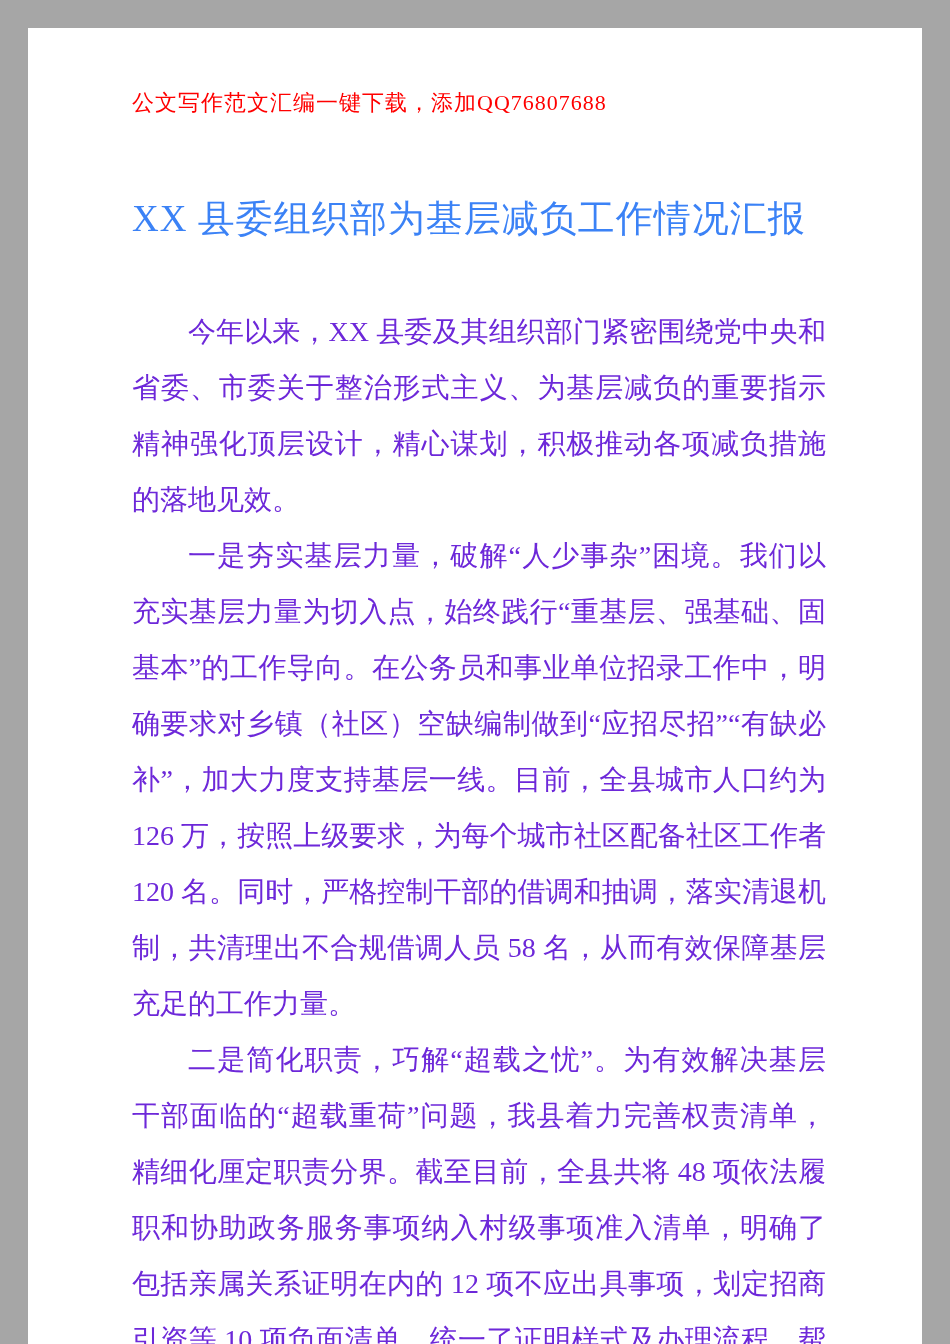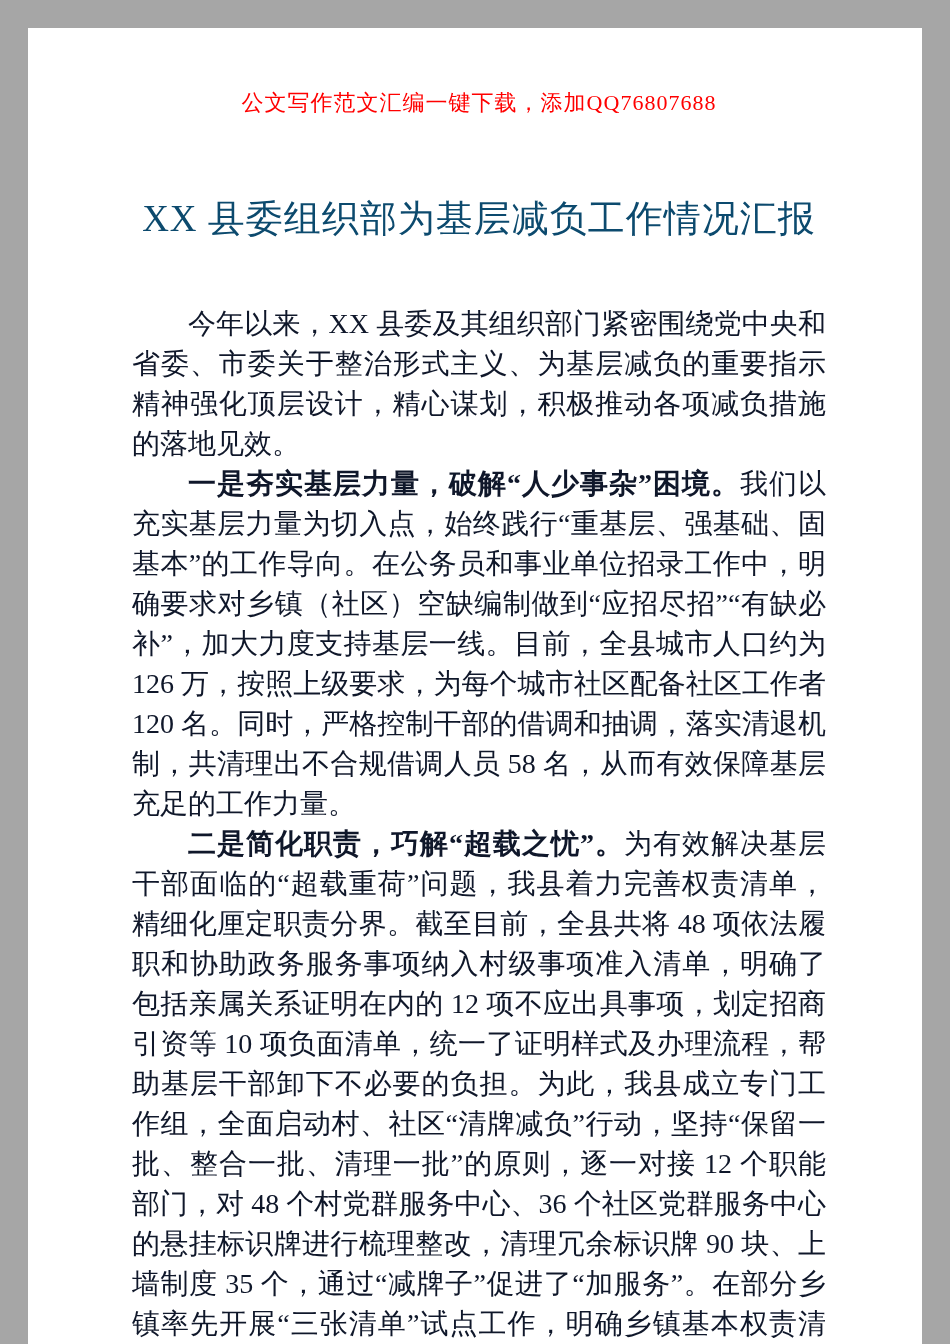--- a/index.html
+++ b/index.html
@@ -15,46 +15,45 @@
     min-height: 1344px;
   }
   .page {
     background: #ffffff;
     min-height: 1288px;
     box-sizing: border-box;
     padding: 52px 96px 30px 104px;
     overflow: hidden;
   }
   .ad {
-    text-align: center;
     color: #ff0000;
     font-size: 22px;
     margin: 8px 0 78px 0;
     letter-spacing: 1px;
   }
   .title {
-    text-align: center;
+    text-align: left;
     font-size: 37px;
     font-weight: 400;
-    color: #0c4a6e;
+    color: #3b82f6;
     margin: 0 0 62px 0;
     letter-spacing: 1px;
     line-height: 1.25;
   }
   .body-text p {
     font-size: 28px;
-    line-height: 40px;
-    color: #0f172a;
+    line-height: 56px;
+    color: #6d28d9;
     text-align: justify;
     text-indent: 2em;
     margin: 0;
     word-break: break-all;
   }
   .body-text b {
-    font-weight: bold;
+    font-weight: normal;
   }
 </style>
 </head>
 <body>
 
 <div class="frame">
   <div class="page">
 
     <div class="ad">公文写作范文汇编一键下载，添加QQ76807688</div>
 

